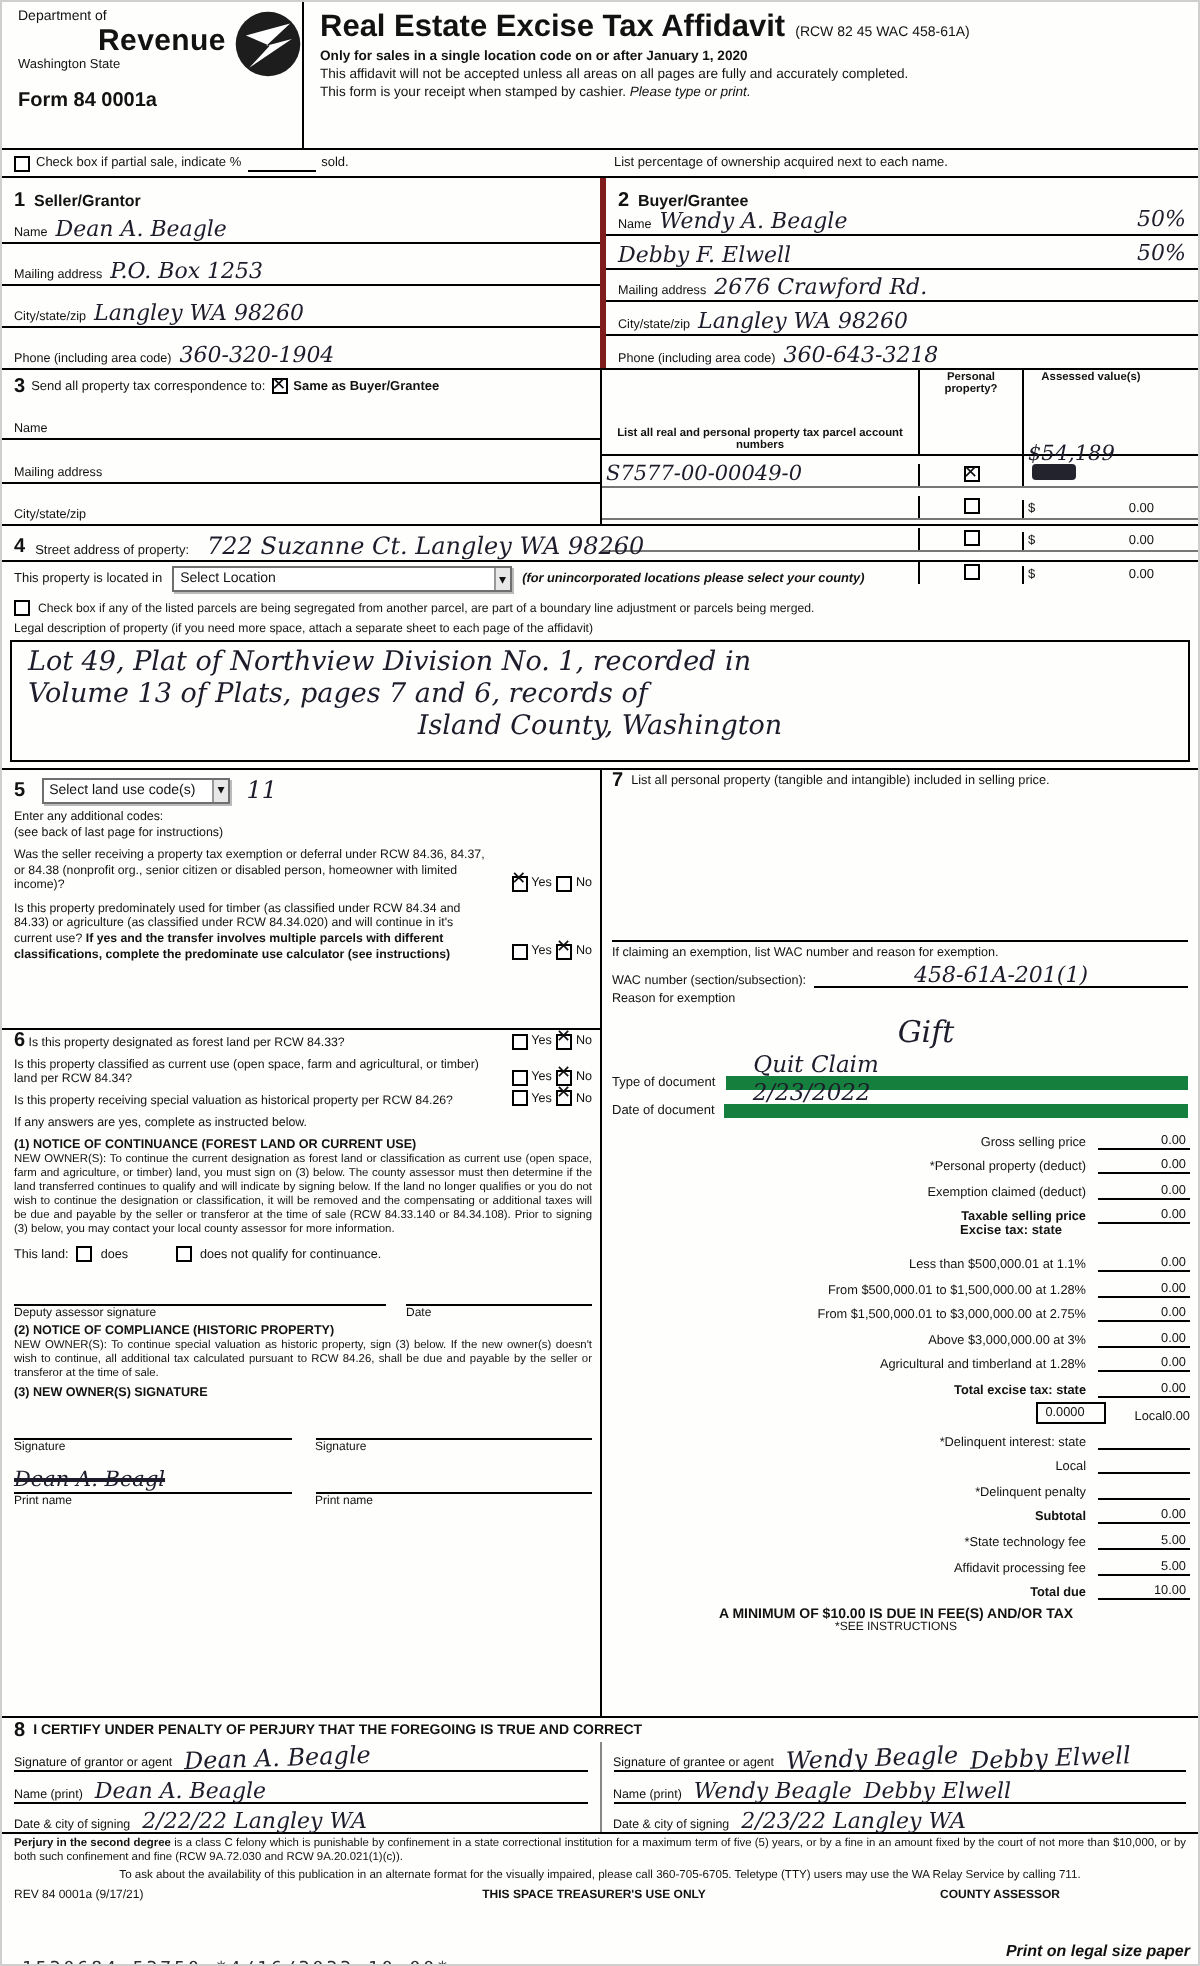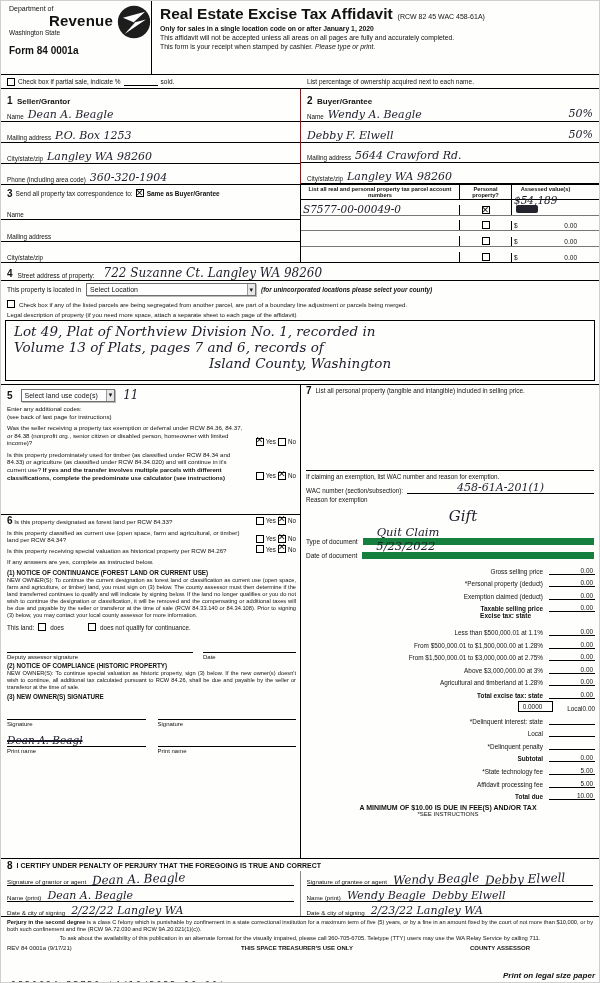--- a/index.html
+++ b/index.html
@@ -38,35 +38,35 @@
 
   
   .partialrow { display:flex; height:14px; align-items:center; font-size:6.5px; border-bottom:1px solid #000; }
   .pleft { display:flex; align-items:center; gap:3px; padding-left:6px; width:300px; }
   .shortline { display:inline-block; width:34px; border-bottom:1px solid #000; height:8px; }
   .pright { padding-left:6px; }
 
   
   .sec12 { display:flex; height:96px; border-bottom:1px solid #000; }
   .secbox { width:300px; display:flex; flex-direction:column; }
-  .secbox + .secbox { border-left:1px solid #7f1d1d; }
+  .secbox + .secbox { border-left:3px solid #7f1d1d; }
   .sechead { height:12px; padding:1px 0 0 6px; }
   .fld { display:flex; align-items:flex-end; border-bottom:1px solid #000; padding:0 6px 1px 6px; flex:1; }
   .fld.nob { border-bottom:none; }
   .hv { font-size:11px; line-height:11px; }
   .pct { margin-left:auto; font-size:11px; }
 
   
   .sec3 { display:flex; height:78px; border-bottom:1px solid #000; }
   .s3left { width:300px; display:flex; flex-direction:column; }
   .s3intro { font-size:6.5px; padding:2px 4px 0 6px; display:flex; align-items:center; gap:3px; height:14px; }
   .s3right { width:300px; border-left:1px solid #000; display:flex; flex-direction:column; font-size:5.9px; }
   .phead { display:flex; border-bottom:1px solid #000; text-align:center; font-size:5.7px; }
   .phead > div, .prow > div { padding:1px 2px; }
-  .pc1 { width:158px; }
+  .pc1 { width:158px;margin-top:28px; }
   .pc2 { width:52px; border-left:1px solid #000; text-align:center; }
   .pc3 { width:68px; border-left:1px solid #000; }
   .prow { display:flex; border-bottom:1px solid #777; align-items:flex-end; height:16px; }
   .prow:last-child { border-bottom:none; }
   .prow .hand { font-size:10.5px; line-height:10px; }
   .scribble { display:inline-block; width:22px; height:8px; background:#23232e; border-radius:2px; margin-left:2px; }
   .moneycell { display:flex; justify-content:space-between; align-items:flex-end; width:100%; font-size:6.5px; }
 
   
   .sec4 { height:122px; border-bottom:1px solid #000; display:flex; flex-direction:column; }
@@ -221,25 +221,29 @@
           <span class="lbl">Name</span>
           <span class="hand hv">Wendy A. Beagle</span>
           <span class="hand pct">50%</span>
         </div>
       <div class="fld">
           <span class="hand hv">Debby F. Elwell</span>
           <span class="hand pct">50%</span>
         </div>
       <div class="fld">
           <span class="lbl">Mailing address</span>
-          <span class="hand hv">5644 Crawford Rd.</span>
+          <span class="hand hv">2676 Crawford Rd.</span>
         </div>
       <div class="fld">
           <span class="lbl">City/state/zip</span>
           <span class="hand hv">Langley WA 98260</span>
+        </div>
+      <div class="fld nob">
+          <span class="lbl">Phone (including area code)</span>
+          <span class="hand hv">360-643-3218</span>
         </div>
     </div>
   </div>
 
   <div class="sec3">
     <div class="s3left">
       <div class="s3intro">
         <span class="secnum">3</span>
         <span>Send all property tax correspondence to:</span>
         <span class="cb x"></span>
@@ -460,21 +464,21 @@
         <div class="reasonrow">Reason for exemption</div>
         <div class="gift hand">Gift</div>
       </div>
 
       <div class="docrow">
         <span class="dlbl">Type of document</span>
         <span class="dline hand">Quit Claim</span>
       </div>
       <div class="docrow">
         <span class="dlbl">Date of document</span>
-        <span class="dline hand">5/23/2022</span>
+        <span class="dline hand">2/23/2022</span>
       </div>
 
       <div class="taxarea">
         <div class="trow">
             <span class="tl">Gross selling price</span>
             <span class="tv">0.00</span>
           </div>
         <div class="trow">
             <span class="tl">*Personal property (deduct)</span>
             <span class="tv">0.00</span>

